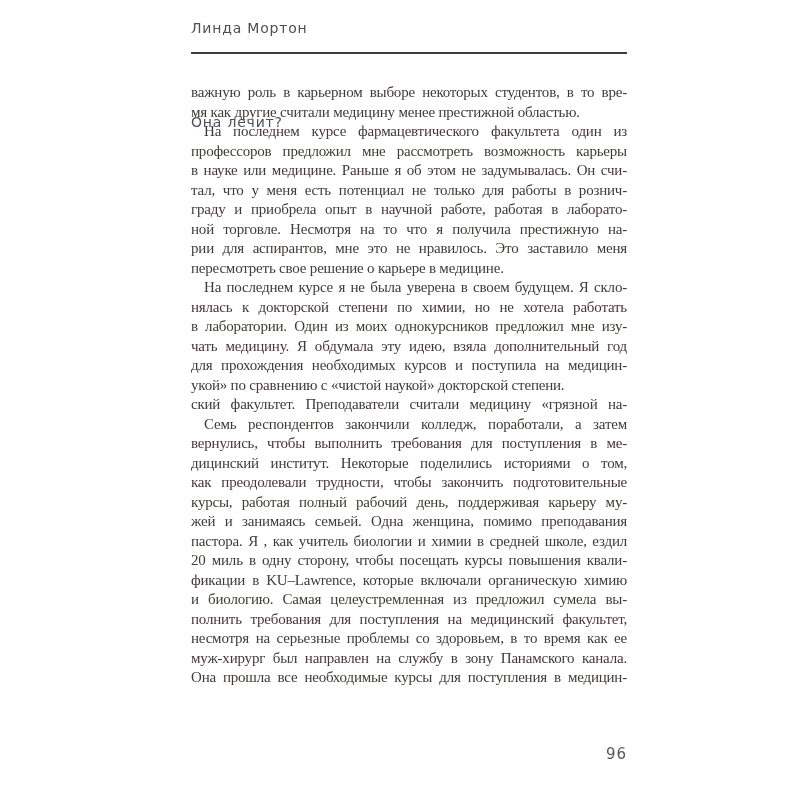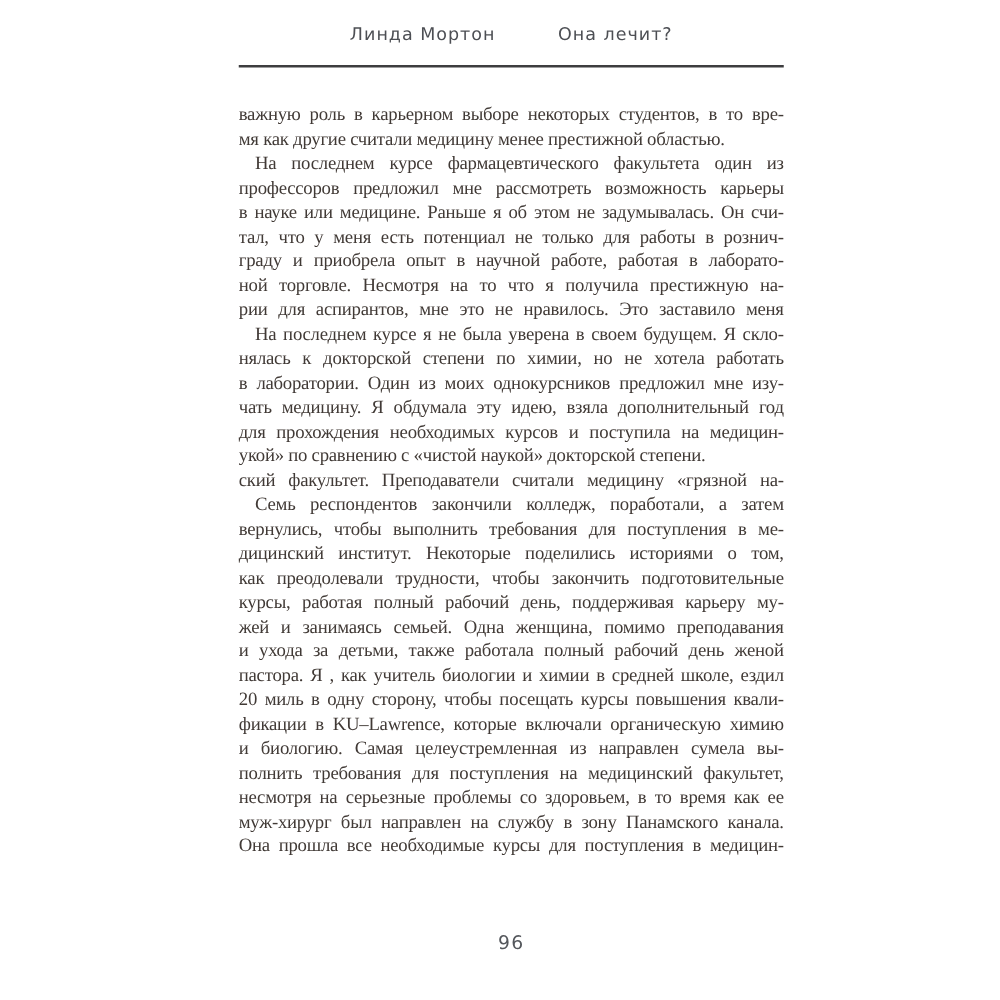--- a/index.html
+++ b/index.html
@@ -13,25 +13,26 @@
   body{
     width:800px;height:800px;
     background:var(--bg);
     position:relative;
     font-family:"Liberation Serif", serif;
     overflow:hidden;
   }
   .running-header{
     position:absolute;
     top:20px;left:191px;width:436px;
-    display:flex;justify-content:center;gap:50px;
+    display:flex;justify-content:center;gap:78px;
     font-family:"DejaVu Sans", sans-serif;
     font-size:14px;letter-spacing:0.8px;
     color:var(--header-text);
     white-space:nowrap;
+    flex-direction:column;
   }
   .header-rule{
     position:absolute;
     top:52px;left:191px;width:436px;height:2px;
     background:var(--rule);
   }
   .body-block{
     position:absolute;
     top:83px;left:191px;width:436px;
     font-size:15px;line-height:19.5px;
@@ -44,21 +45,21 @@
   }
   .line.ragged{
     text-align:center;
     text-align-last:left;
   }
   .line.indent{text-indent:13px;}
   .line.italic{}
   .page-footer{
     position:absolute;
     top:745px;left:191px;width:436px;
-    text-align:center;
+    text-align:right;
     font-family:"DejaVu Sans", sans-serif;
     font-size:15px;letter-spacing:1px;
     color:var(--footer-text);
   }
 </style>
 </head>
 <body>
 
 <div class="running-header">
   <span>Линда Мортон</span>
@@ -70,37 +71,37 @@
 <div class="body-block" id="body-block">
     <div class="line">важную роль в карьерном выборе некоторых студентов, в то вре-</div>
     <div class="line ragged">мя как другие считали медицину менее престижной областью.</div>
     <div class="line italic indent">На последнем курсе фармацевтического факультета один из</div>
     <div class="line italic">профессоров предложил мне рассмотреть возможность карьеры</div>
     <div class="line italic">в науке или медицине. Раньше я об этом не задумывалась. Он счи-</div>
     <div class="line italic">тал, что у меня есть потенциал не только для работы в рознич-</div>
     <div class="line italic">граду и приобрела опыт в научной работе, работая в лаборато-</div>
     <div class="line italic">ной торговле. Несмотря на то что я получила престижную на-</div>
     <div class="line italic">рии для аспирантов, мне это не нравилось. Это заставило меня</div>
+    <div class="line italic ragged">пересмотреть свое решение о карьере в медицине.</div>
     <div class="line italic indent">На последнем курсе я не была уверена в своем будущем. Я скло-</div>
     <div class="line italic">нялась к докторской степени по химии, но не хотела работать</div>
     <div class="line italic">в лаборатории. Один из моих однокурсников предложил мне изу-</div>
     <div class="line italic">чать медицину. Я обдумала эту идею, взяла дополнительный год</div>
     <div class="line italic">для прохождения необходимых курсов и поступила на медицин-</div>
     <div class="line italic ragged">укой» по сравнению с «чистой наукой» докторской степени.</div>
     <div class="line italic">ский факультет. Преподаватели считали медицину «грязной на-</div>
     <div class="line indent">Семь респондентов закончили колледж, поработали, а затем</div>
     <div class="line">вернулись, чтобы выполнить требования для поступления в ме-</div>
     <div class="line">дицинский институт. Некоторые поделились историями о том,</div>
     <div class="line">как преодолевали трудности, чтобы закончить подготовительные</div>
     <div class="line">курсы, работая полный рабочий день, поддерживая карьеру му-</div>
     <div class="line">жей и занимаясь семьей. Одна женщина, помимо преподавания</div>
-    <div class="line">и ухода за детьми, также работала полный рабочий день женой</div>
     <div class="line">пастора. Я , как учитель биологии и химии в средней школе, ездил</div>
     <div class="line">20 миль в одну сторону, чтобы посещать курсы повышения квали-</div>
     <div class="line">фикации в KU–Lawrence, которые включали органическую химию</div>
-    <div class="line">и биологию. Самая целеустремленная из направлен сумела вы-</div>
+    <div class="line">и биологию. Самая целеустремленная из предложил сумела вы-</div>
     <div class="line">полнить требования для поступления на медицинский факультет,</div>
     <div class="line">несмотря на серьезные проблемы со здоровьем, в то время как ее</div>
     <div class="line">муж-хирург был направлен на службу в зону Панамского канала.</div>
     <div class="line">Она прошла все необходимые курсы для поступления в медицин-</div>
   </div>
 
 <div class="page-footer">96</div>
 
 </body></html>

